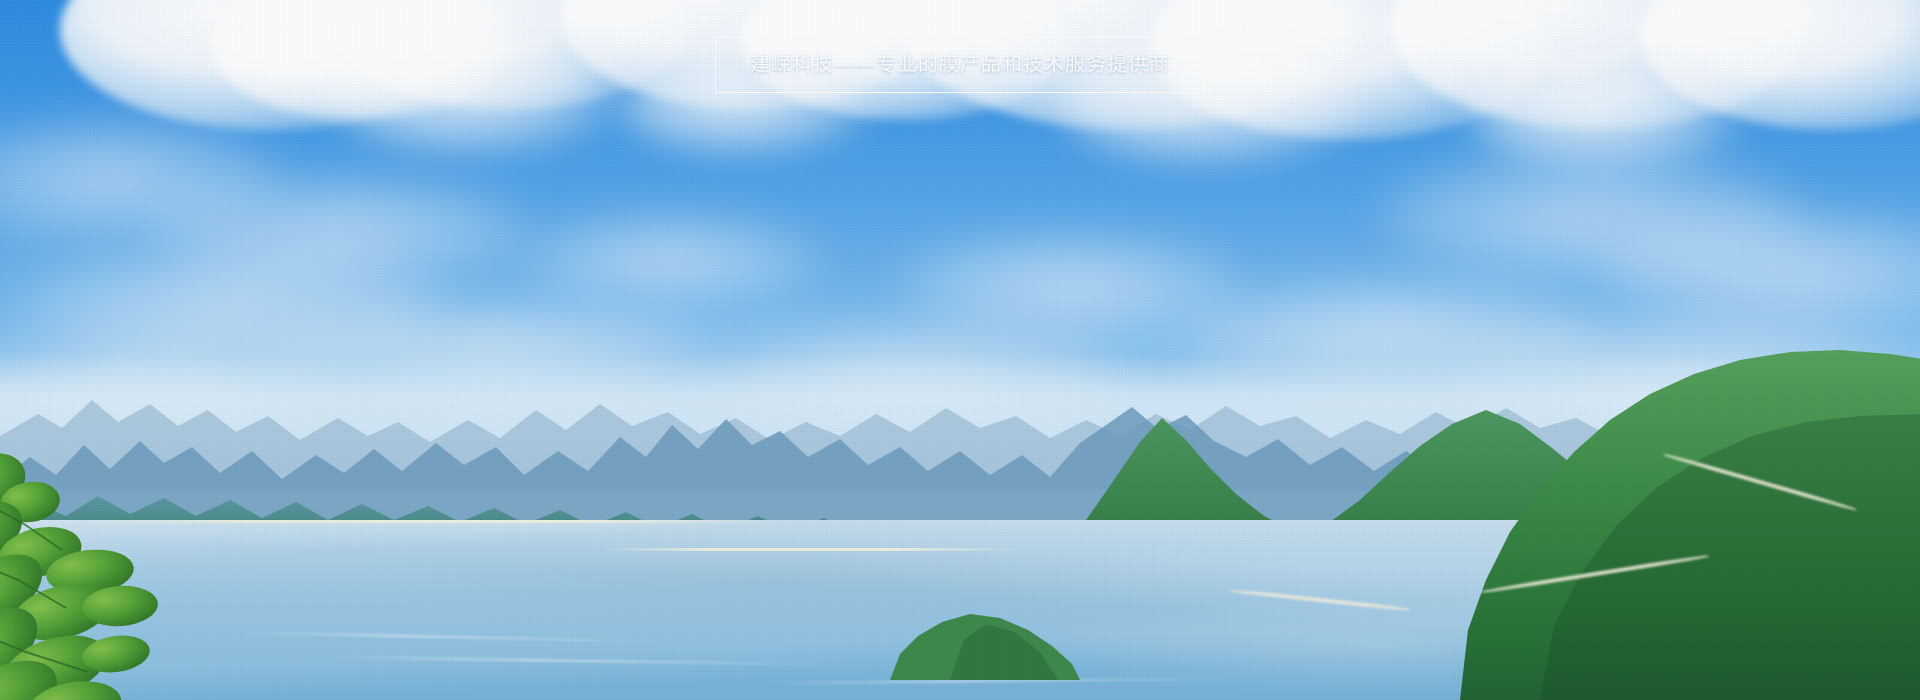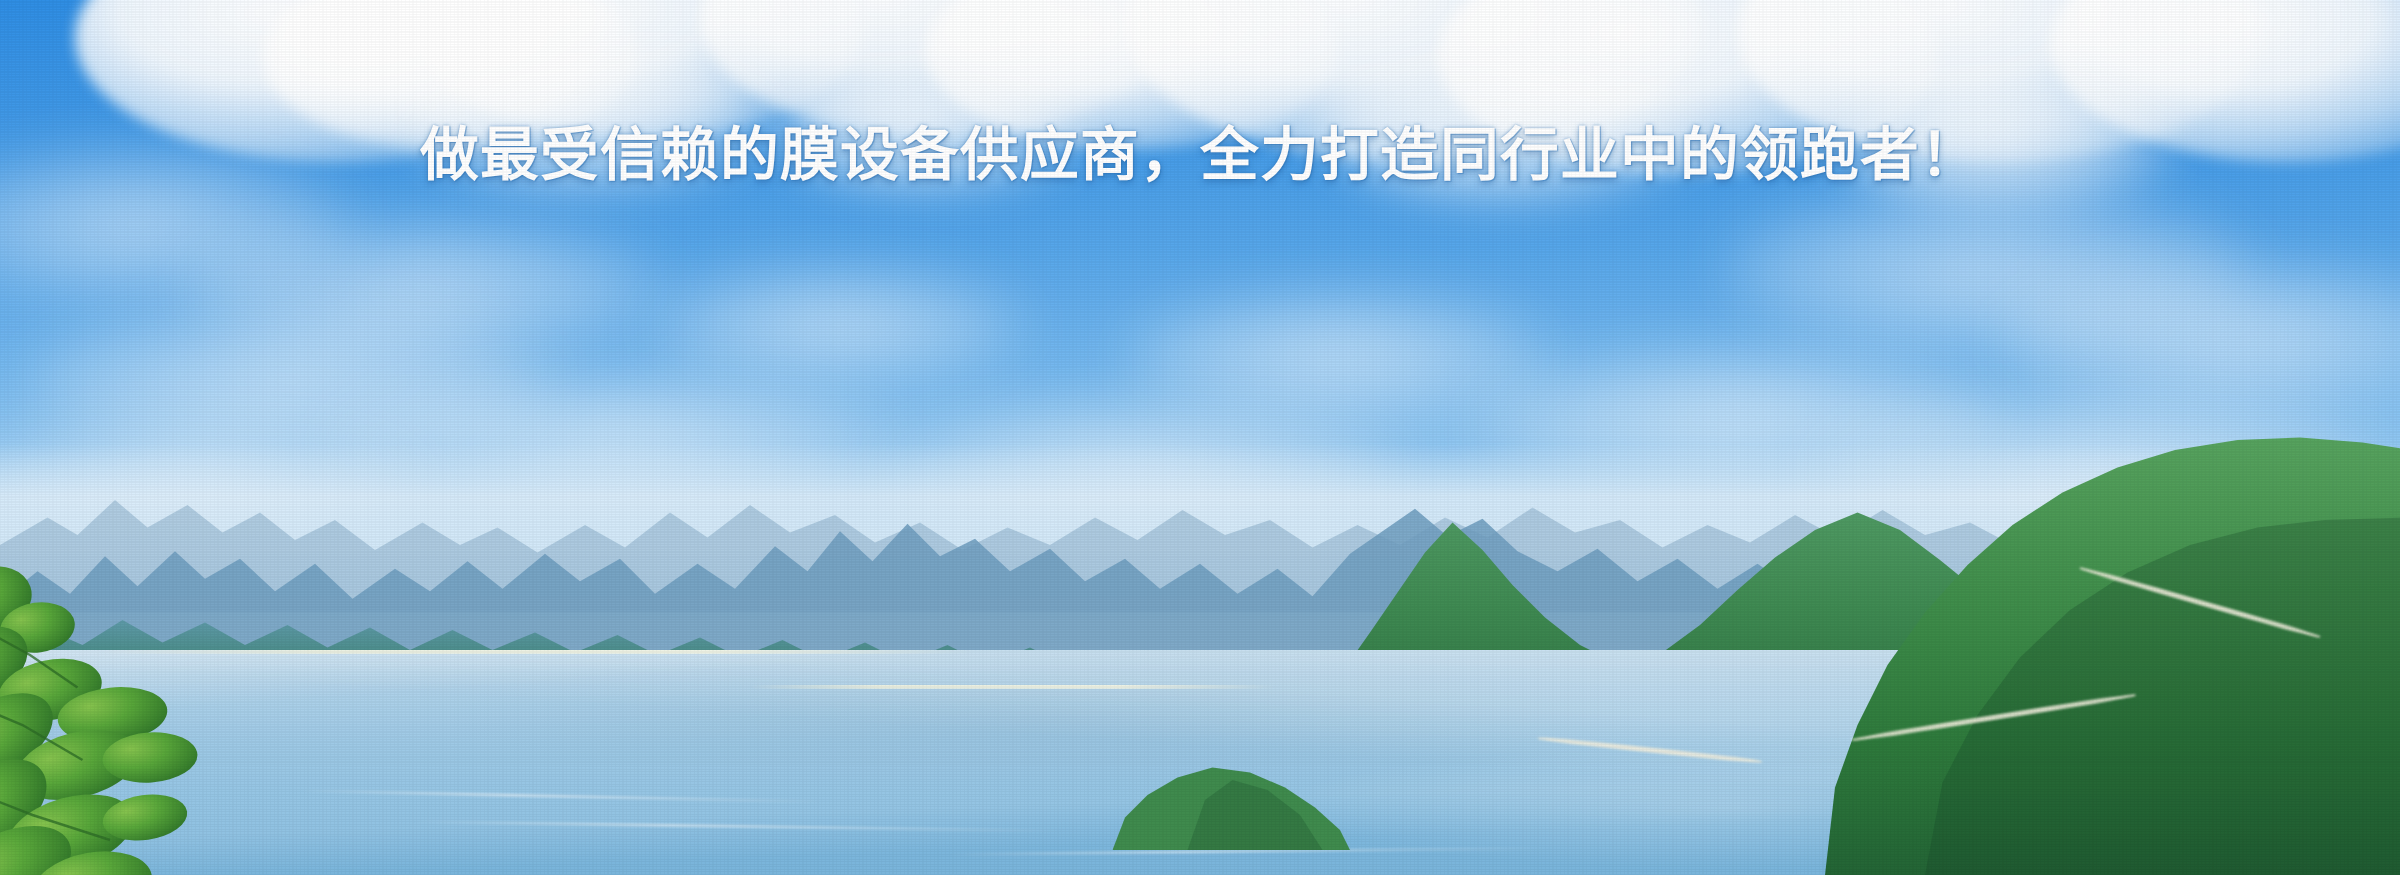--- a/index.html
+++ b/index.html
@@ -355,18 +355,20 @@
     <g stroke="#2c6b26" stroke-width="2" fill="none" opacity="0.75">
       <path d="M0,120 L48,140 L96,168"></path>
       <path d="M0,190 L56,212 L118,232"></path>
       <path d="M10,60 L54,84 L92,110"></path>
     </g>
   </svg>
 
   <div class="grain"></div>
 
   <div class="content">
-    <h1 class="headline">做最受信赖的膜设备供应商，全力打造同行业中的领跑者！</h1>
-
-
+
+
+    <div class="tagline-wrap">
+      <div class="tagline-box">建嵘科技——专业的膜产品和技术服务提供商</div>
+    </div>
   </div>
 
 </div>
 
 </body></html>

